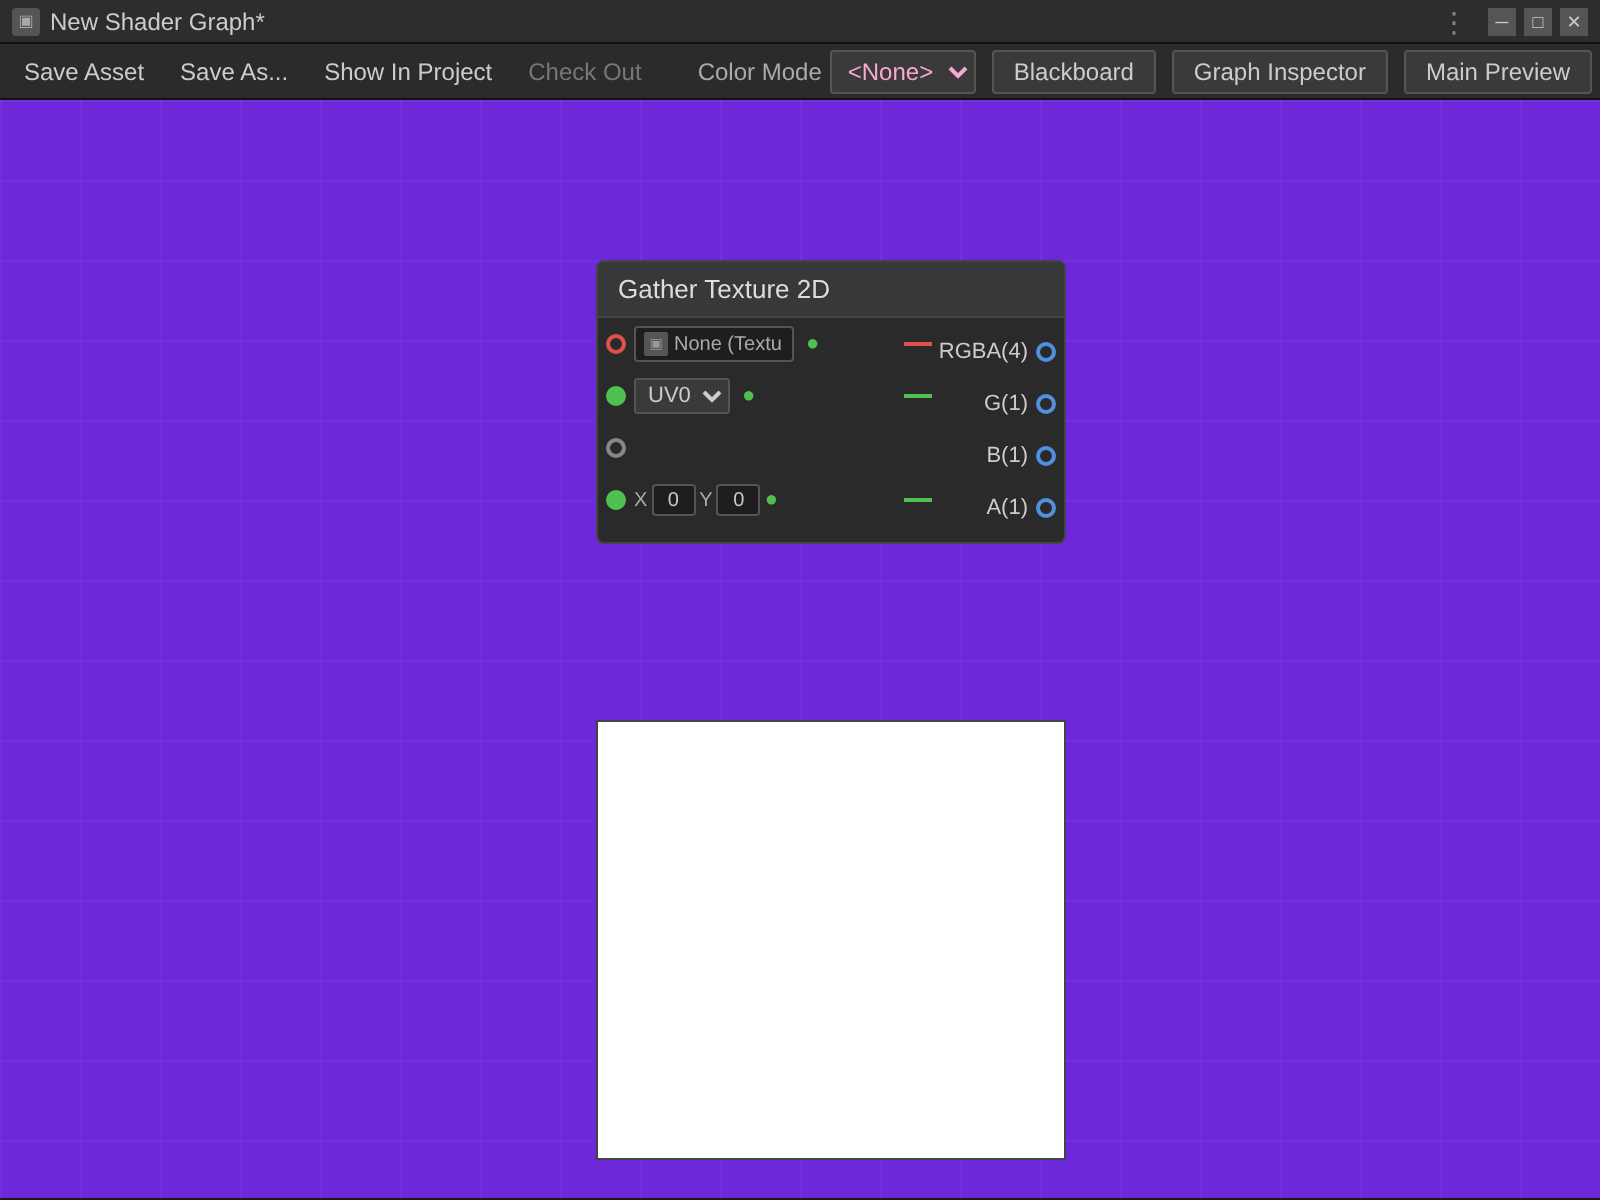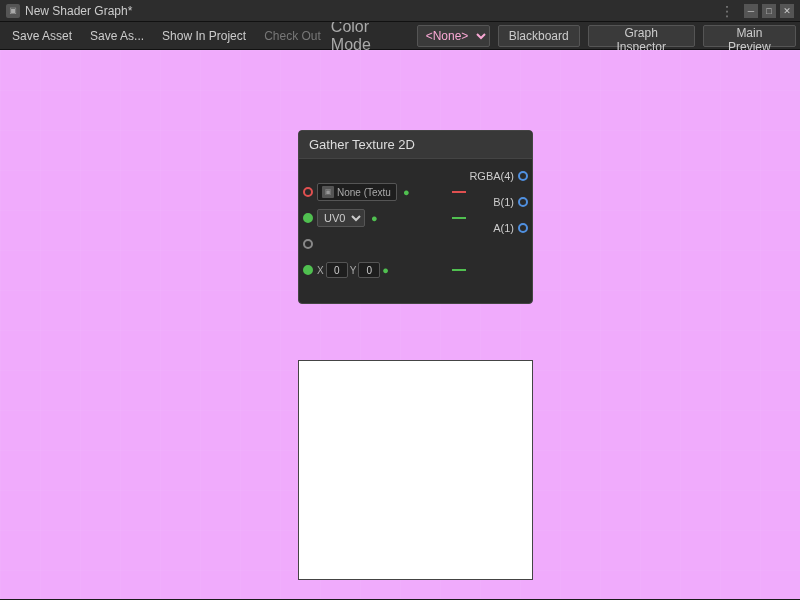--- a/index.html
+++ b/index.html
@@ -80,21 +80,21 @@
       border-radius: 2px;
     }
 
     #color-mode-group {
       display: flex;
       align-items: center;
       margin-left: auto;
       gap: 4px;
     }
     #color-mode-label {
-      font-size: 16px;
+      font-size: 12px;
       color: #aaa;
     }
     #color-mode-select {
       background: #3a3a3a;
       border: 1px solid #555;
       color: #f9a8d4;
       font-size: 12px;
       padding: 1px 4px;
       height: 22px;
       cursor: pointer;
@@ -110,21 +110,21 @@
       font-size: 12px;
       cursor: pointer;
       border-radius: 2px;
       margin-left: 4px;
     }
 
     
     #canvas-area {
       width: 800px;
       height: 549px;
-      background: #f0abfc;
+      background: #6d28d9;
       position: relative;
       overflow: hidden;
     }
 
     
     #node-card {
       position: absolute;
       left: 298px;
       top: 80px;
       width: 235px;
@@ -142,21 +142,21 @@
       border-bottom: 1px solid #444;
     }
 
     #node-body {
       display: flex;
       flex-direction: row;
     }
 
     #node-inputs {
       flex: 1;
-      padding: 20px 0;
+      padding: 0 0;
     }
     #node-outputs {
       width: 80px;
       padding: 4px 0;
       text-align: left;
     }
 
     
     .input-port-row {
       display: flex;
@@ -380,20 +380,24 @@
       </div>
 
       <div id="node-outputs">
 
         <div class="output-port-row">
           <span class="output-label">RGBA(4)</span>
           <div class="output-dot"></div>
         </div>
 
 
+        <div class="output-port-row">
+          <span class="output-label">G(1)</span>
+          <div class="output-dot"></div>
+        </div>
 
         <div class="output-port-row">
           <span class="output-label">B(1)</span>
           <div class="output-dot"></div>
         </div>
 
         <div class="output-port-row">
           <span class="output-label">A(1)</span>
           <div class="output-dot"></div>
         </div>

